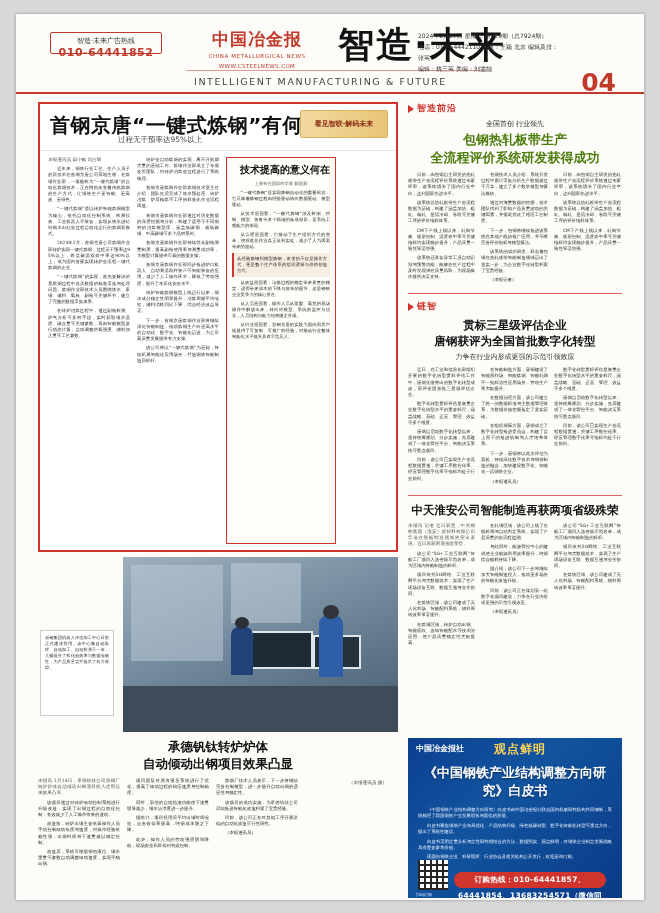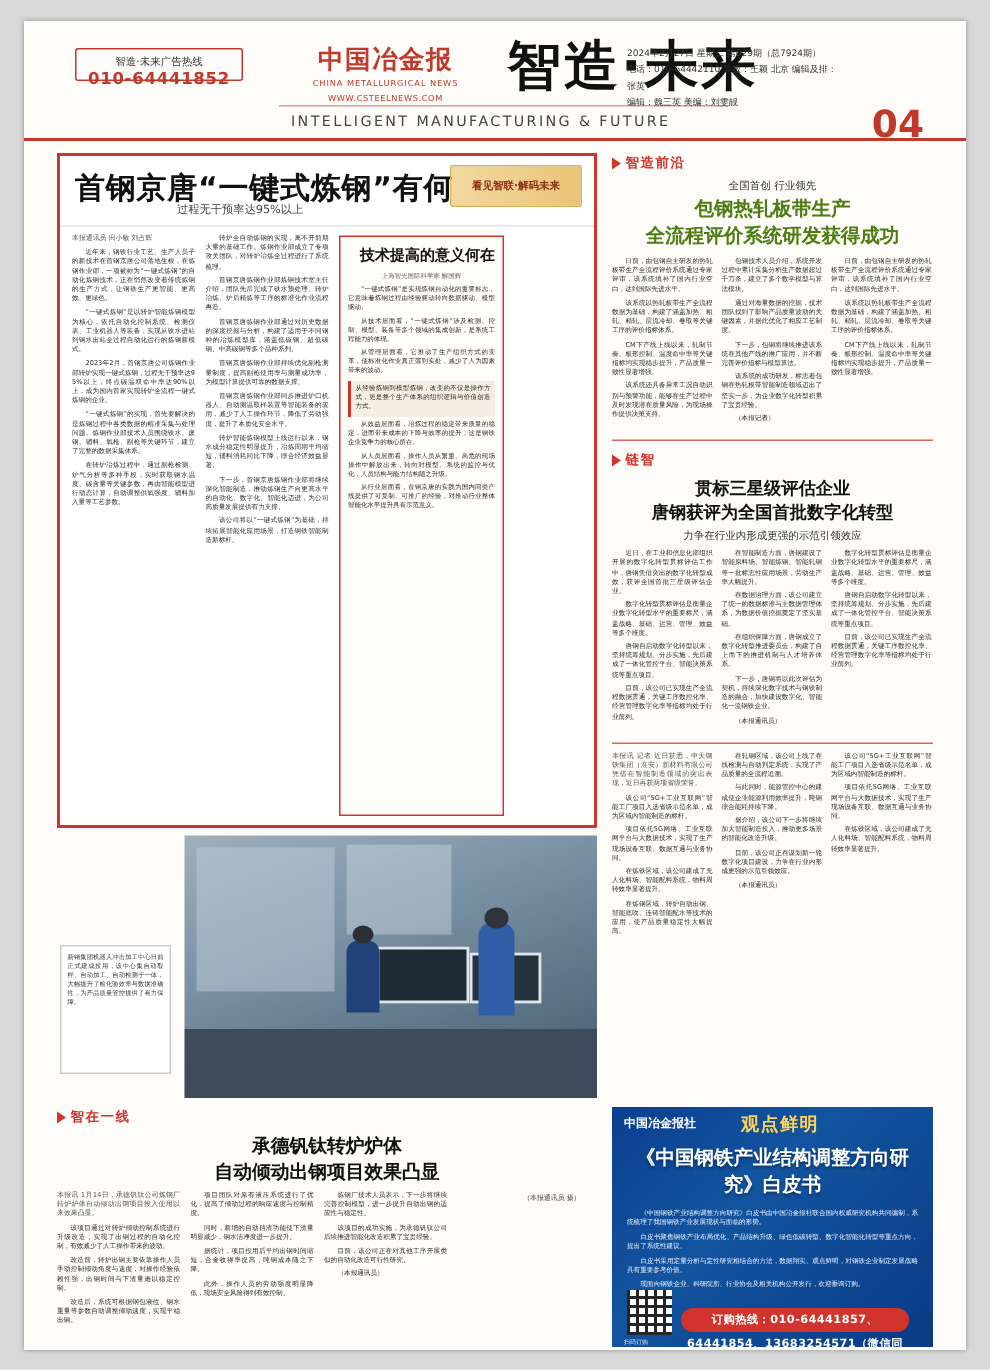--- a/index.html
+++ b/index.html
@@ -278,20 +278,21 @@
         </div>
       <div class="r-c col-text" id="a2c3">
           <p>数字化转型贯标评估是衡量企业数字化转型水平的重要标尺，涵盖战略、基础、运营、管理、效益等多个维度。</p>
           <p>唐钢自启动数字化转型以来，坚持统筹规划、分步实施，先后建成了一体化管控平台、智能决策系统等重点项目。</p>
           <p>目前，该公司已实现生产全流程数据贯通，关键工序数控化率、经营管理数字化率等指标均处于行业前列。</p>
         </div>
     </div>
 
     <div class="hr-red"></div>
 
+    <div class="r-title">中天淮安公司智能制造再获两项省级殊荣</div>
     <div class="r-cols" style="margin-top:5px;">
       <div class="r-c col-text">
         <div class="byline">本报讯 记者 近日获悉，中天钢铁集团（淮安）新材料有限公司凭借在智能制造领域的突出表现，近日再获两项省级荣誉。</div>
         <div id="a3c1">
             <p>该公司“5G+工业互联网”智能工厂项目入选省级示范名单，成为区域内智能制造的标杆。</p>
             <p>项目依托5G网络、工业互联网平台与大数据技术，实现了生产现场设备互联、数据互通与业务协同。</p>
             <p>在炼铁区域，该公司建成了无人化料场、智能配料系统，物料周转效率显著提升。</p>
             <p>在炼钢区域，转炉自动出钢、智能底吹、连铸智能配水等技术的应用，使产品质量稳定性大幅提高。</p>
           </div>
       </div>
@@ -320,24 +321,20 @@
     <div class="ph-desk"></div>
     <div class="ph-mon"></div>
     <div class="ph-mon2"></div>
     <div class="ph-p1"></div>
     <div class="ph-p1h"></div>
     <div class="ph-p2"></div>
     <div class="ph-p2h"></div>
   </div>
 
   <div class="bottom">
-    <div class="sec-tag">
-      <span class="tri"></span>
-      <span class="tx">智在一线</span>
-    </div>
     <div class="b-title">承德钒钛转炉炉体</div>
     <div class="b-title">自动倾动出钢项目效果凸显</div>
     <div class="b-cols">
       <div class="b-c col-text">
         <div class="byline">本报讯 1月14日，承德钒钛公司炼钢厂转炉炉体自动倾动出钢项目投入使用以来效果凸显。</div>
         <div id="b1">
             <p>该项目通过对转炉倾动控制系统进行升级改造，实现了出钢过程的自动化控制，有效减少了人工操作带来的波动。</p>
             <p>改造前，转炉出钢主要依靠操作人员手动控制倾动角度与速度，对操作经验依赖性强，出钢时间与下渣量难以稳定控制。</p>
             <p>改造后，系统可根据钢包液位、钢水重量等参数自动调整倾动速度，实现平稳出钢。</p>
           </div>

